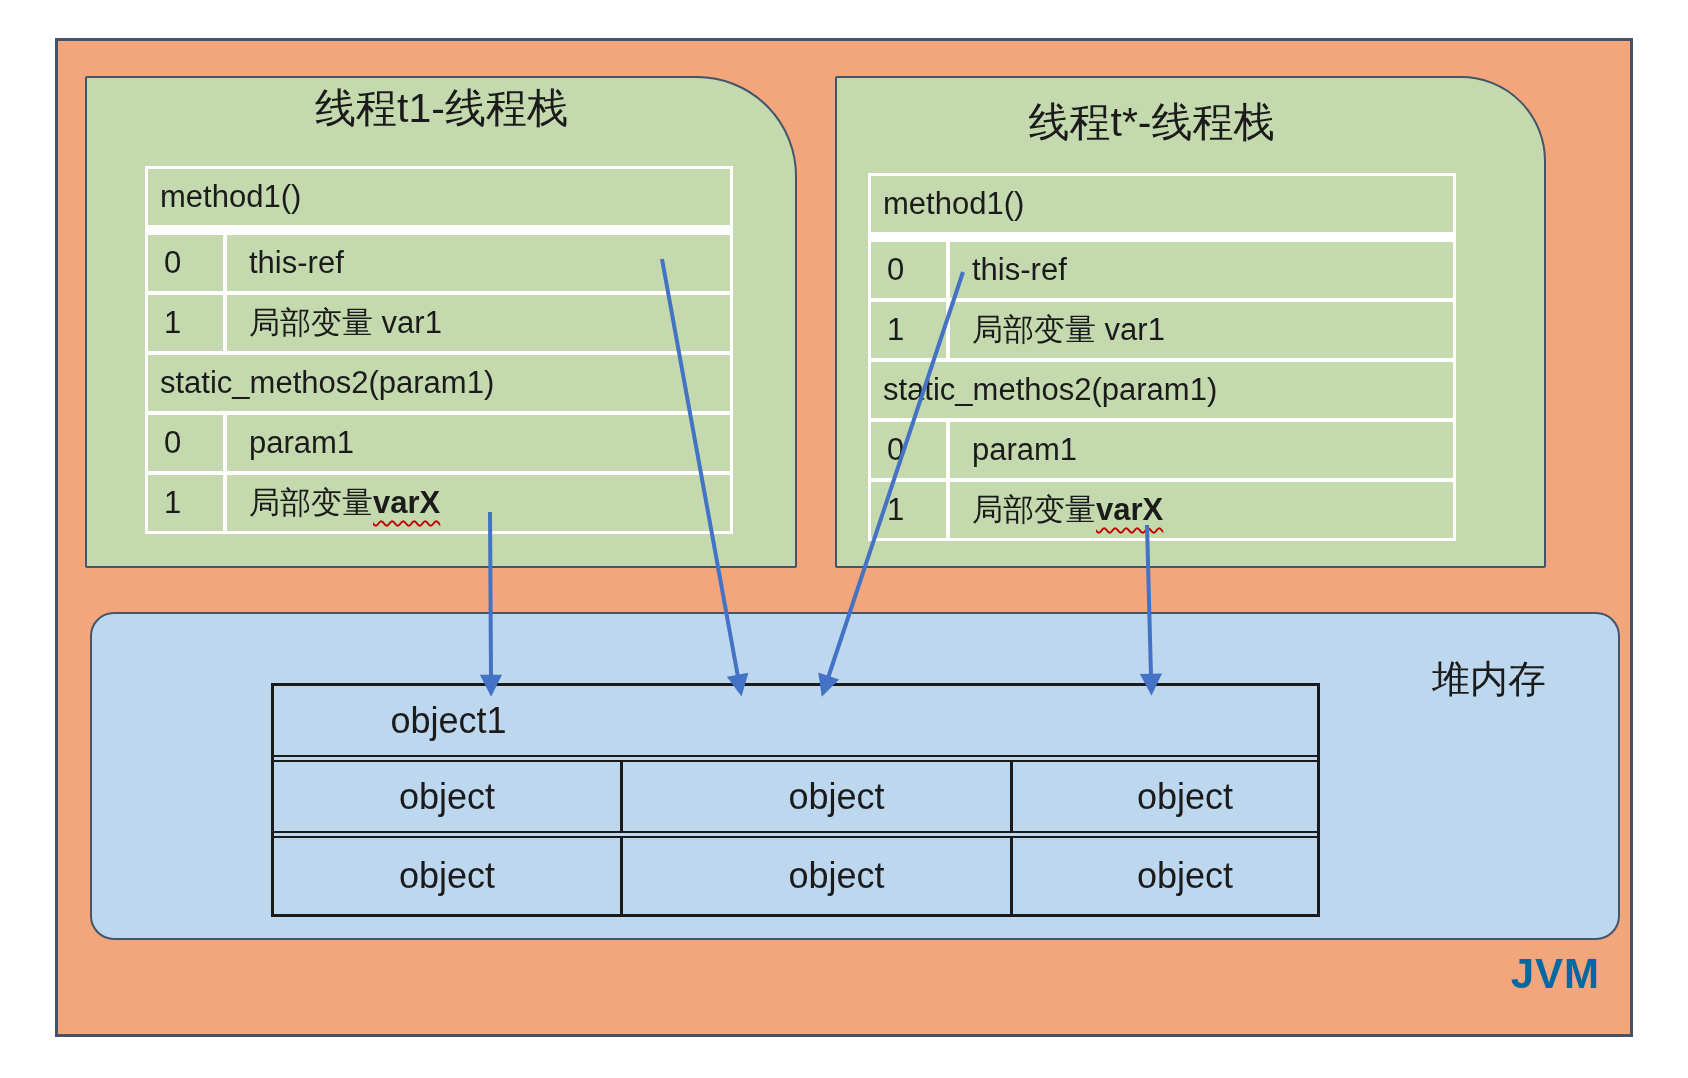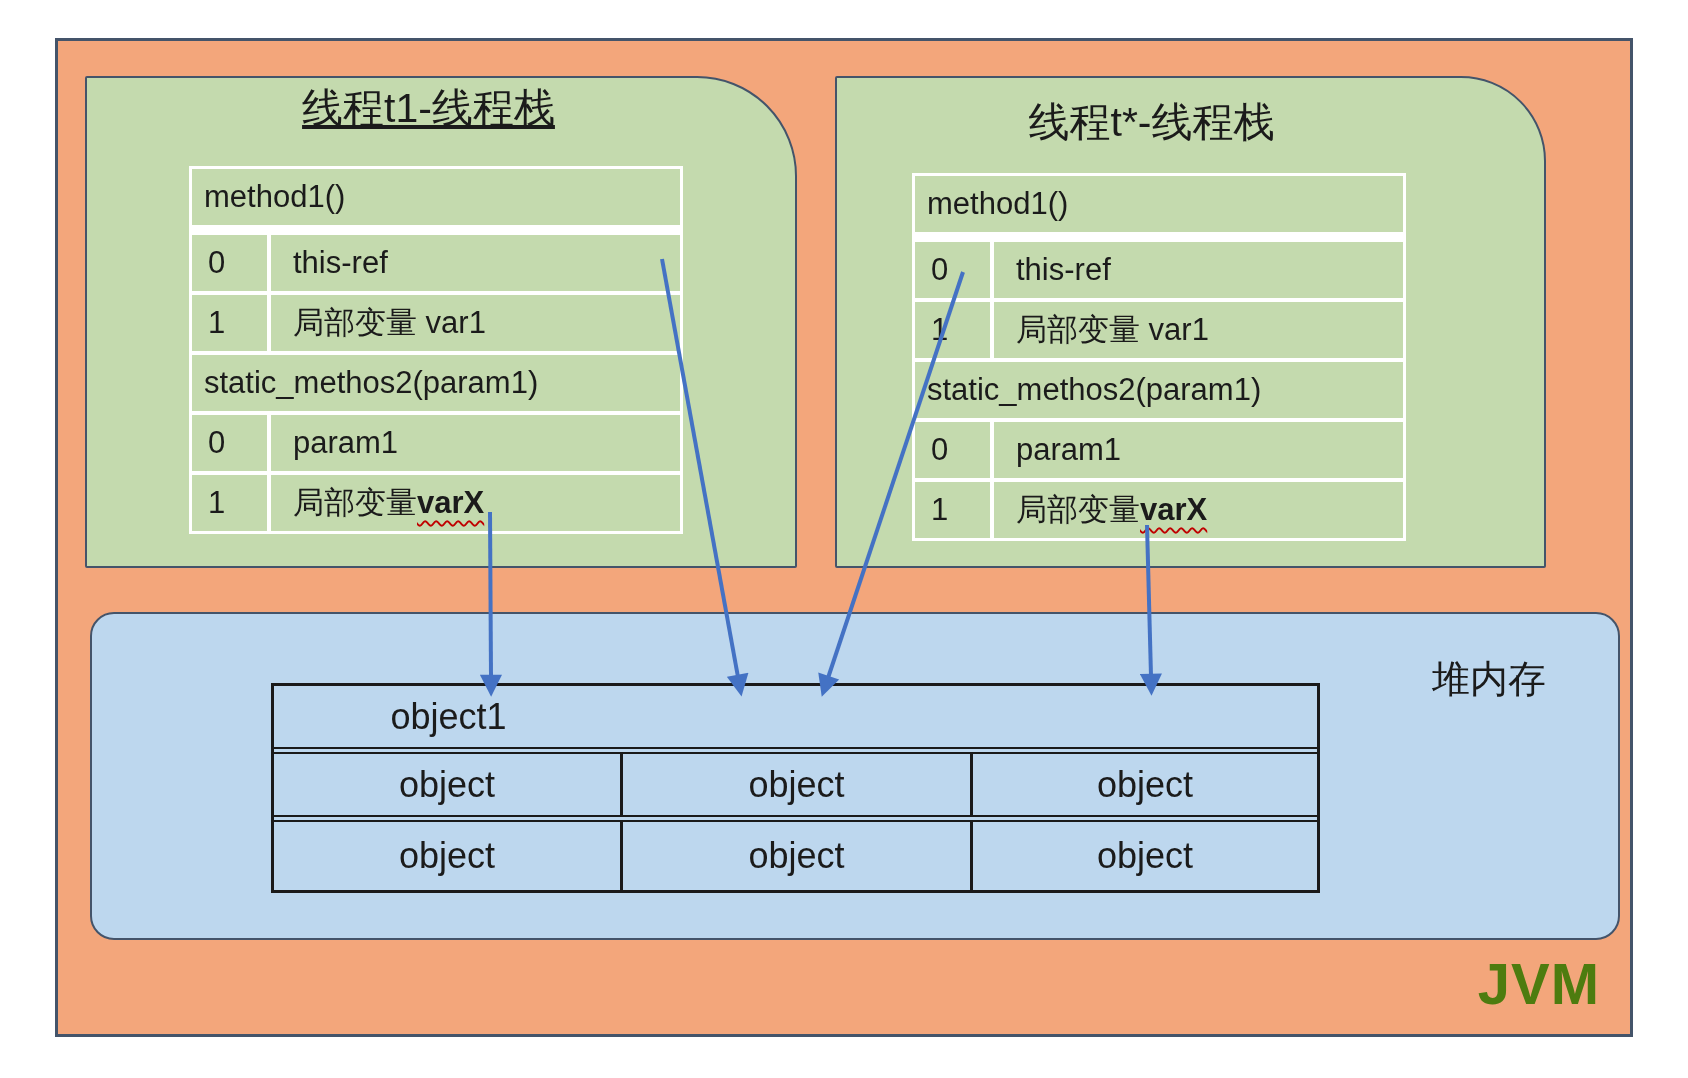--- a/index.html
+++ b/index.html
@@ -28,26 +28,26 @@
     position:absolute;top:76px;height:492px;background:var(--green);
     border:2px solid var(--border-dark);
   }
   .thread-box.left{left:85px;width:712px;border-radius:2px 100px 2px 2px;}
   .thread-box.right{left:835px;width:711px;border-radius:2px 85px 2px 2px;}
 
   .thread-title{
     position:absolute;width:567px;text-align:center;
     font-size:41px;line-height:1.2;color:var(--text);
   }
-  .thread-title.left{left:145px;top:84px;text-decoration:underline;}
+  .thread-title.left{left:158px;top:84px;}
   .thread-title.right{left:868px;top:98px;}
 
   .stack-table{
-    position:absolute;width:494px;background:var(--white-line);
-    padding:3px;display:flex;flex-direction:column;gap:4px;margin-left:44px;
+    position:absolute;width:588px;background:var(--white-line);
+    padding:3px;display:flex;flex-direction:column;gap:4px;
   }
   .stack-table.left{left:145px;top:166px;}
   .stack-table.right{left:868px;top:173px;}
 
   .frame-row{height:56px;}
   .frame-row.thick-after{margin-bottom:6px;}
   .frame-row.method{display:flex;}
   .frame-row.method .cell{flex:1;}
   .frame-row.slot{display:grid;grid-template-columns:75px 1fr;gap:4px;}
   .cell{
@@ -71,31 +71,31 @@
     background:var(--blue);border:2.5px solid var(--border-dark);border-radius:24px;
   }
   .heap-label{
     position:absolute;right:72px;top:40px;font-size:38px;color:var(--text);
   }
 
   .heap-table{
     position:absolute;left:271px;top:683px;width:1049px;
     border:3px solid var(--line-black);background:var(--blue);
   }
-  .heap-row{display:grid;grid-template-columns:349px 350px 1fr;height:68px;}
+  .heap-row{display:grid;grid-template-columns:349px 350px 1fr;height:76px;gap:40px;}
   .heap-row:not(:last-child){border-bottom:7px double var(--line-black);}
   .heap-cell{
     display:flex;align-items:center;justify-content:center;
     font-size:36px;color:var(--text);
   }
   .heap-cell:not(:last-child){border-right:3px solid var(--line-black);}
 
   .jvm-label{
     position:absolute;right:88px;top:950px;
-    font-size:58px;font-weight:bold;letter-spacing:1px;color:#4d7c0f;
+    font-size:42px;font-weight:bold;letter-spacing:1px;color:#0369a1;
   }
 
   .arrow-layer{position:absolute;left:0;top:0;width:1688px;height:1078px;pointer-events:none;}
 </style>
 </head>
 <body>
 
 <div class="canvas">
 
   <div class="jvm-box"></div>

